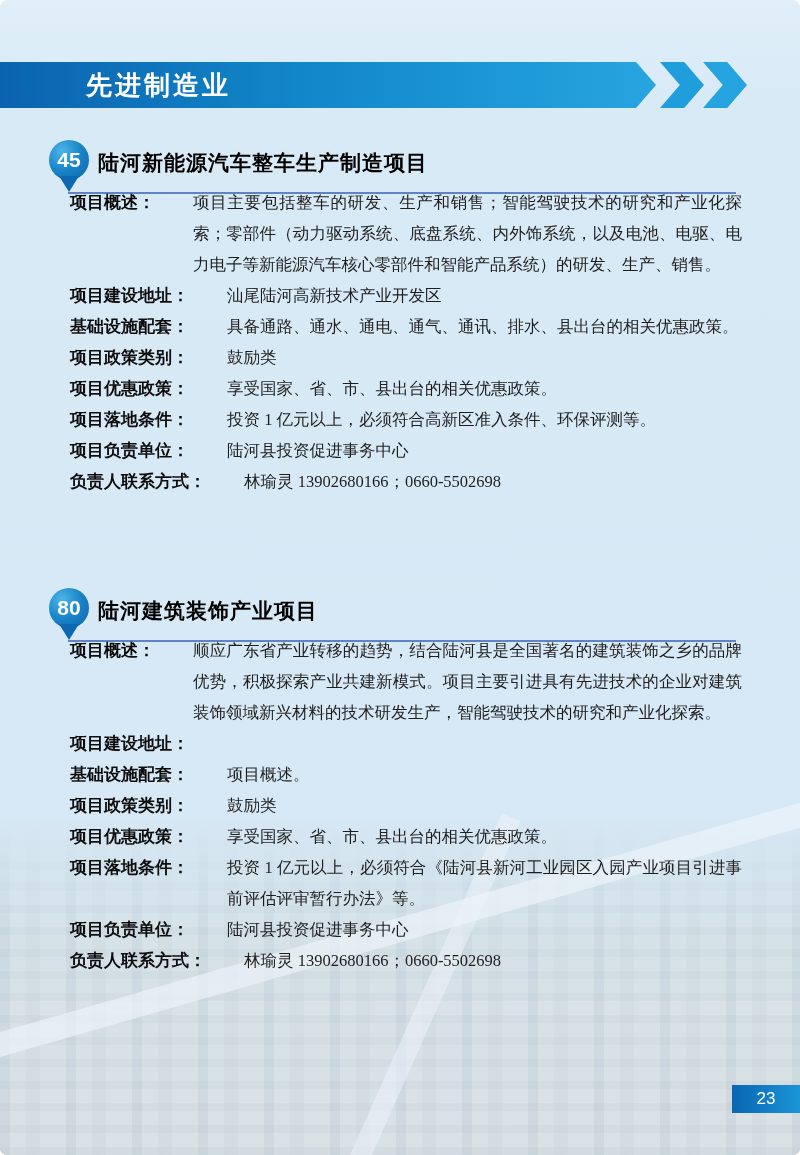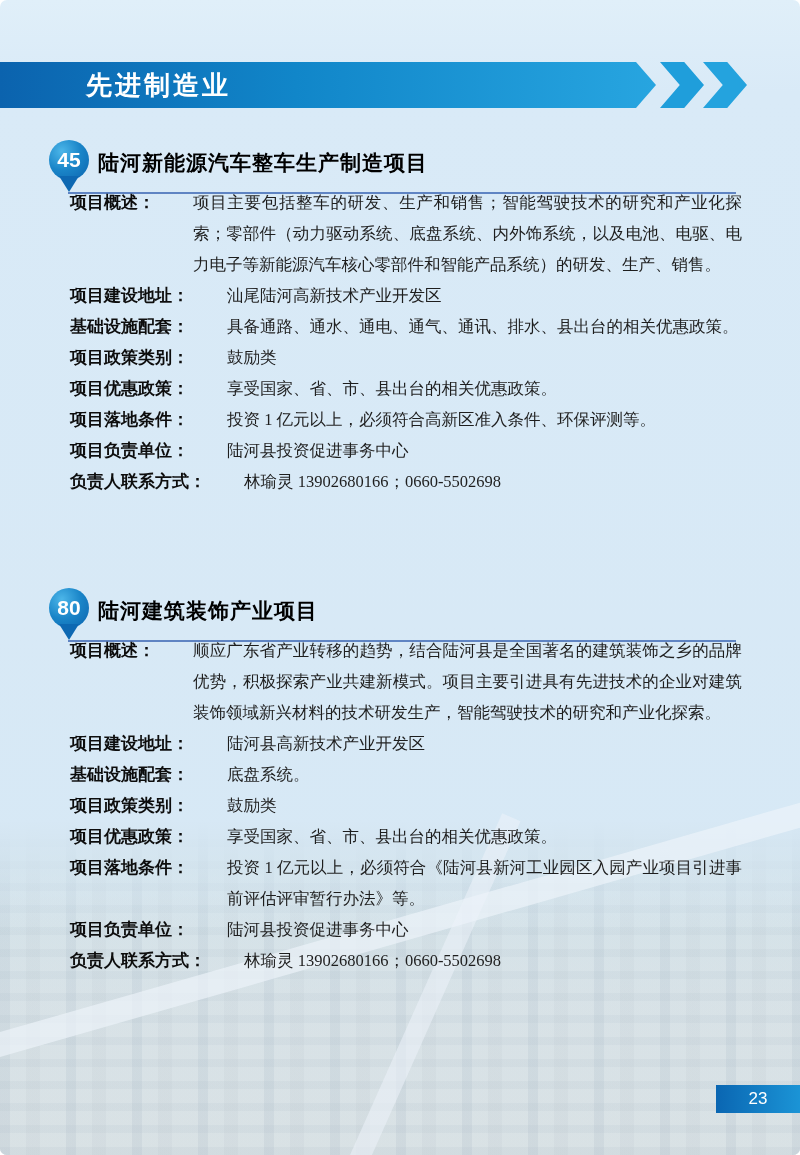--- a/index.html
+++ b/index.html
@@ -76,21 +76,21 @@
     content:"";position:absolute;left:-60px;top:95px;width:940px;height:24px;
     background:rgba(238,245,250,0.65);transform:rotate(-16deg);
   }
   .photo::after{
     content:"";position:absolute;left:420px;top:-20px;width:20px;height:400px;
     background:rgba(236,243,249,0.55);transform:rotate(24deg);
   }
 
   
   .page-badge{
-    position:absolute;right:0;top:1085px;width:84px;height:28px;
+    position:absolute;right:0;top:1085px;width:68px;height:28px;
     display:flex;align-items:center;justify-content:center;
     color:#ffffff;font-size:17px;font-family:"Liberation Sans",sans-serif;
   }
 </style>
 </head>
 <body>
 
 <div class="page">
 
   <div class="photo"></div>
@@ -152,25 +152,24 @@
     </div>
     <h2 class="sec-title">陆河建筑装饰产业项目</h2>
     <div class="divider" style="background:#5f84c3"></div>
     <div class="fields">
       <div class="field">
         <span class="flabel">项目概述：</span>
         <span class="fvalue">顺应广东省产业转移的趋势，结合陆河县是全国著名的建筑装饰之乡的品牌优势，积极探索产业共建新模式。项目主要引进具有先进技术的企业对建筑装饰领域新兴材料的技术研发生产，智能驾驶技术的研究和产业化探索。</span>
       </div>
       <div class="field">
         <span class="flabel">项目建设地址：</span>
-        <span class="fvalue">陆河县高新技术产业开发区</span>
       </div>
       <div class="field">
         <span class="flabel">基础设施配套：</span>
-        <span class="fvalue">底盘系统。</span>
+        <span class="fvalue">项目概述。</span>
       </div>
       <div class="field">
         <span class="flabel">项目政策类别：</span>
         <span class="fvalue">鼓励类</span>
       </div>
       <div class="field">
         <span class="flabel">项目优惠政策：</span>
         <span class="fvalue">享受国家、省、市、县出台的相关优惠政策。</span>
       </div>
       <div class="field">

